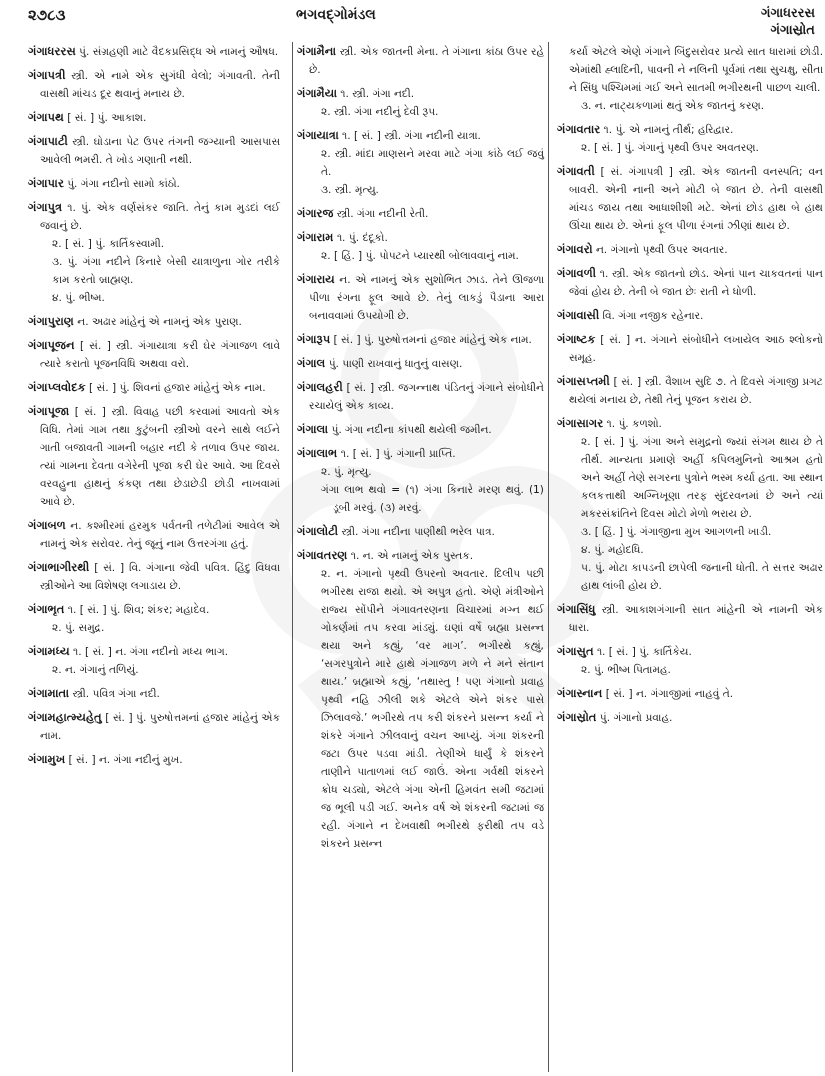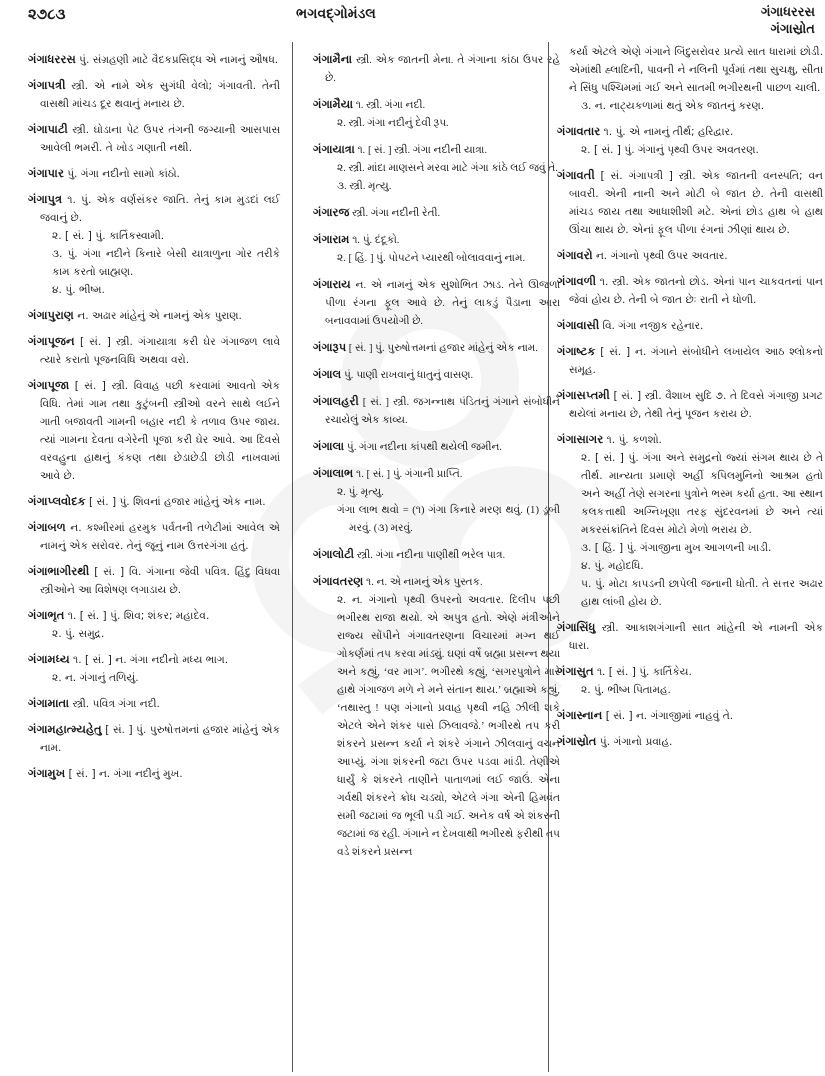--- a/index.html
+++ b/index.html
@@ -6,44 +6,44 @@
   body {
     width: 825px; height: 1076px; position: relative; overflow: hidden;
     font-family: "DejaVu Sans", "Liberation Sans", sans-serif;
     color: #1a1a1a;
   }
   .watermark {
     position: absolute; left: 250px; top: 300px; width: 360px; height: 430px;
     pointer-events: none; opacity: 0.55;
   }
   .header {
-    position: absolute; left: 0; top: 0; width: 825px; height: 50px; font-family: Liberation Mono, monospace;
+    position: absolute; left: 0; top: 0; width: 825px; height: 50px;
   }
   .page-num {
     position: absolute; left: 28px; top: 6px; font-size: 15px; font-weight: bold;
   }
   .running-title {
     position: absolute; left: 0; width: 672px; top: 6px; text-align: center;
     font-size: 14px; font-weight: bold;
   }
   .guide-words {
     position: absolute; right: 10px; top: 4px; text-align: right;
     font-size: 13px; font-weight: bold; line-height: 17px;
   }
   .columns {
     position: absolute; top: 42px; left: 0; width: 825px; height: 1030px;
   }
   .col {
     position: absolute; top: 0; height: 1030px; font-size: 10.6px; line-height: 18px;
     text-align: justify;
   }
   .col-left { left: 28px; width: 252px; }
-  .col-mid { left: 292px; width: 247px; border-left: 1px solid #555; padding-left: 20px; font-family: Liberation Serif, serif; }
+  .col-mid { left: 292px; width: 247px; border-left: 1px solid #555; padding-left: 4px; }
   .col-right { left: 548px; width: 266px; border-left: 1px solid #555; padding-left: 8px; }
-  .entry { margin: 8px 0 6px 0; padding-left: 12px; text-indent: -12px; }
+  .entry { margin: 0 0 6px 0; padding-left: 12px; text-indent: -12px; }
   .entry .hw { font-weight: bold; font-size: 11.5px; }
   .sense { display: block; padding-left: 12px; text-indent: 0; }
   .example { display: block; padding-left: 24px; }
   .continuation { margin: 0 0 6px 0; padding-left: 12px; }
 </style>
 </head>
 <body>
 
 <svg class="watermark" viewBox="0 0 360 430">
   <g fill="none" stroke="#ececec" stroke-width="38">
@@ -60,27 +60,28 @@
   <div class="guide-words">
     <div>ગંગાધરરસ</div>
     <div>ગંગાસ્રોત</div>
   </div>
 </div>
 
 <div class="columns">
   <div class="col col-left" id="col-left">
       <div class="entry"><span class="hw">ગંગાધરરસ</span> <span>પું. સંગ્રહણી માટે વૈદકપ્રસિદ્ધ એ નામનું ઔષધ.</span></div>
       <div class="entry"><span class="hw">ગંગાપત્રી</span> <span>સ્ત્રી. એ નામે એક સુગંધી વેલો; ગંગાવતી. તેની વાસથી માંચડ દૂર થવાનું મનાય છે.</span></div>
+      <div class="entry"><span class="hw">ગંગાપથ</span> <span>[ સં. ] પું. આકાશ.</span></div>
       <div class="entry"><span class="hw">ગંગાપાટી</span> <span>સ્ત્રી. ઘોડાના પેટ ઉપર તંગની જગ્યાની આસપાસ આવેલી ભમરી. તે ખોડ ગણાતી નથી.</span></div>
       <div class="entry"><span class="hw">ગંગાપાર</span> <span>પું. ગંગા નદીનો સામો કાંઠો.</span></div>
       <div class="entry"><span class="hw">ગંગાપુત્ર</span> <span>૧. પું. એક વર્ણસંકર જાતિ. તેનું કામ મુડદાં લઈ જવાનું છે.</span><span class="sense">૨. [ સં. ] પું. કાર્તિકસ્વામી.</span><span class="sense">૩. પું. ગંગા નદીને કિનારે બેસી યાત્રાળુના ગોર તરીકે કામ કરતો બ્રાહ્મણ.</span><span class="sense">૪. પું. ભીષ્મ.</span></div>
       <div class="entry"><span class="hw">ગંગાપુરાણ</span> <span>ન. અઢાર માંહેનું એ નામનું એક પુરાણ.</span></div>
       <div class="entry"><span class="hw">ગંગાપૂજન</span> <span>[ સં. ] સ્ત્રી. ગંગાયાત્રા કરી ઘેર ગંગાજળ લાવે ત્યારે કરાતો પૂજનવિધિ અથવા વરો.</span></div>
+      <div class="entry"><span class="hw">ગંગાપ્લવોદક</span> <span>[ સં. ] પું. શિવનાં હજાર માંહેનું એક નામ.</span></div>
       <div class="entry"><span class="hw">ગંગાપૂજા</span> <span>[ સં. ] સ્ત્રી. વિવાહ પછી કરવામાં આવતો એક વિધિ. તેમાં ગામ તથા કુટુંબની સ્ત્રીઓ વરને સાથે લઈને ગાતી બજાવતી ગામની બહાર નદી કે તળાવ ઉપર જાય. ત્યાં ગામના દેવતા વગેરેની પૂજા કરી ઘેર આવે. આ દિવસે વરવહુના હાથનું કંકણ તથા છેડાછેડી છોડી નાખવામાં આવે છે.</span></div>
-      <div class="entry"><span class="hw">ગંગાપ્લવોદક</span> <span>[ સં. ] પું. શિવનાં હજાર માંહેનું એક નામ.</span></div>
       <div class="entry"><span class="hw">ગંગાબળ</span> <span>ન. કશ્મીરમાં હરમુક પર્વતની તળેટીમાં આવેલ એ નામનું એક સરોવર. તેનું જૂનું નામ ઉત્તરગંગા હતું.</span></div>
       <div class="entry"><span class="hw">ગંગાભાગીરથી</span> <span>[ સં. ] વિ. ગંગાના જેવી પવિત્ર. હિંદુ વિધવા સ્ત્રીઓને આ વિશેષણ લગાડાય છે.</span></div>
       <div class="entry"><span class="hw">ગંગાભૃત</span> <span>૧. [ સં. ] પું. શિવ; શંકર; મહાદેવ.</span><span class="sense">૨. પું. સમુદ્ર.</span></div>
       <div class="entry"><span class="hw">ગંગામધ્ય</span> <span>૧. [ સં. ] ન. ગંગા નદીનો મધ્ય ભાગ.</span><span class="sense">૨. ન. ગંગાનું તળિયું.</span></div>
       <div class="entry"><span class="hw">ગંગામાતા</span> <span>સ્ત્રી. પવિત્ર ગંગા નદી.</span></div>
       <div class="entry"><span class="hw">ગંગામહાત્મ્યહેતુ</span> <span>[ સં. ] પું. પુરુષોત્તમનાં હજાર માંહેનું એક નામ.</span></div>
       <div class="entry"><span class="hw">ગંગામુખ</span> <span>[ સં. ] ન. ગંગા નદીનું મુખ.</span></div>
     </div>
   <div class="col col-mid" id="col-mid">
       <div class="entry"><span class="hw">ગંગામૈના</span> <span>સ્ત્રી. એક જાતની મેના. તે ગંગાના કાંઠા ઉપર રહે છે.</span></div>

